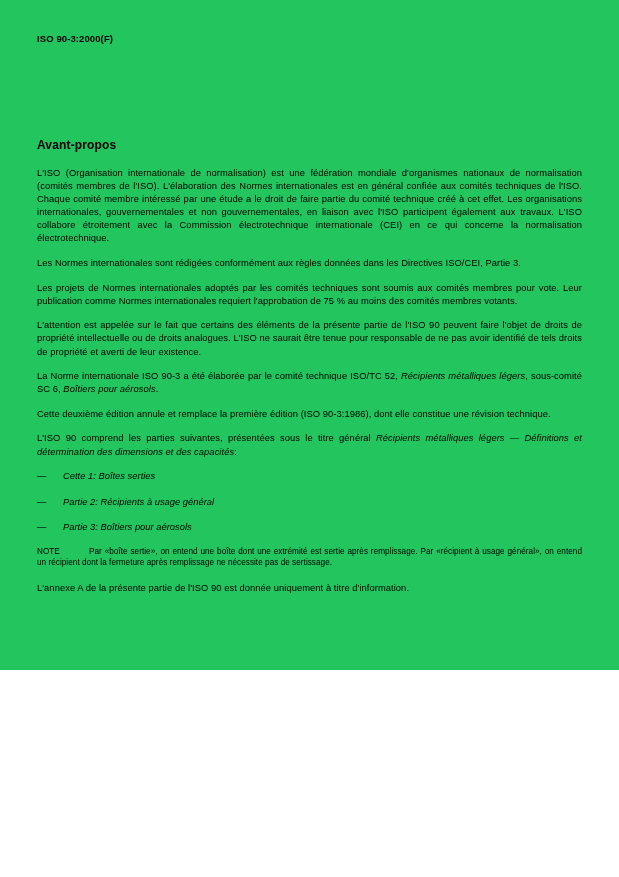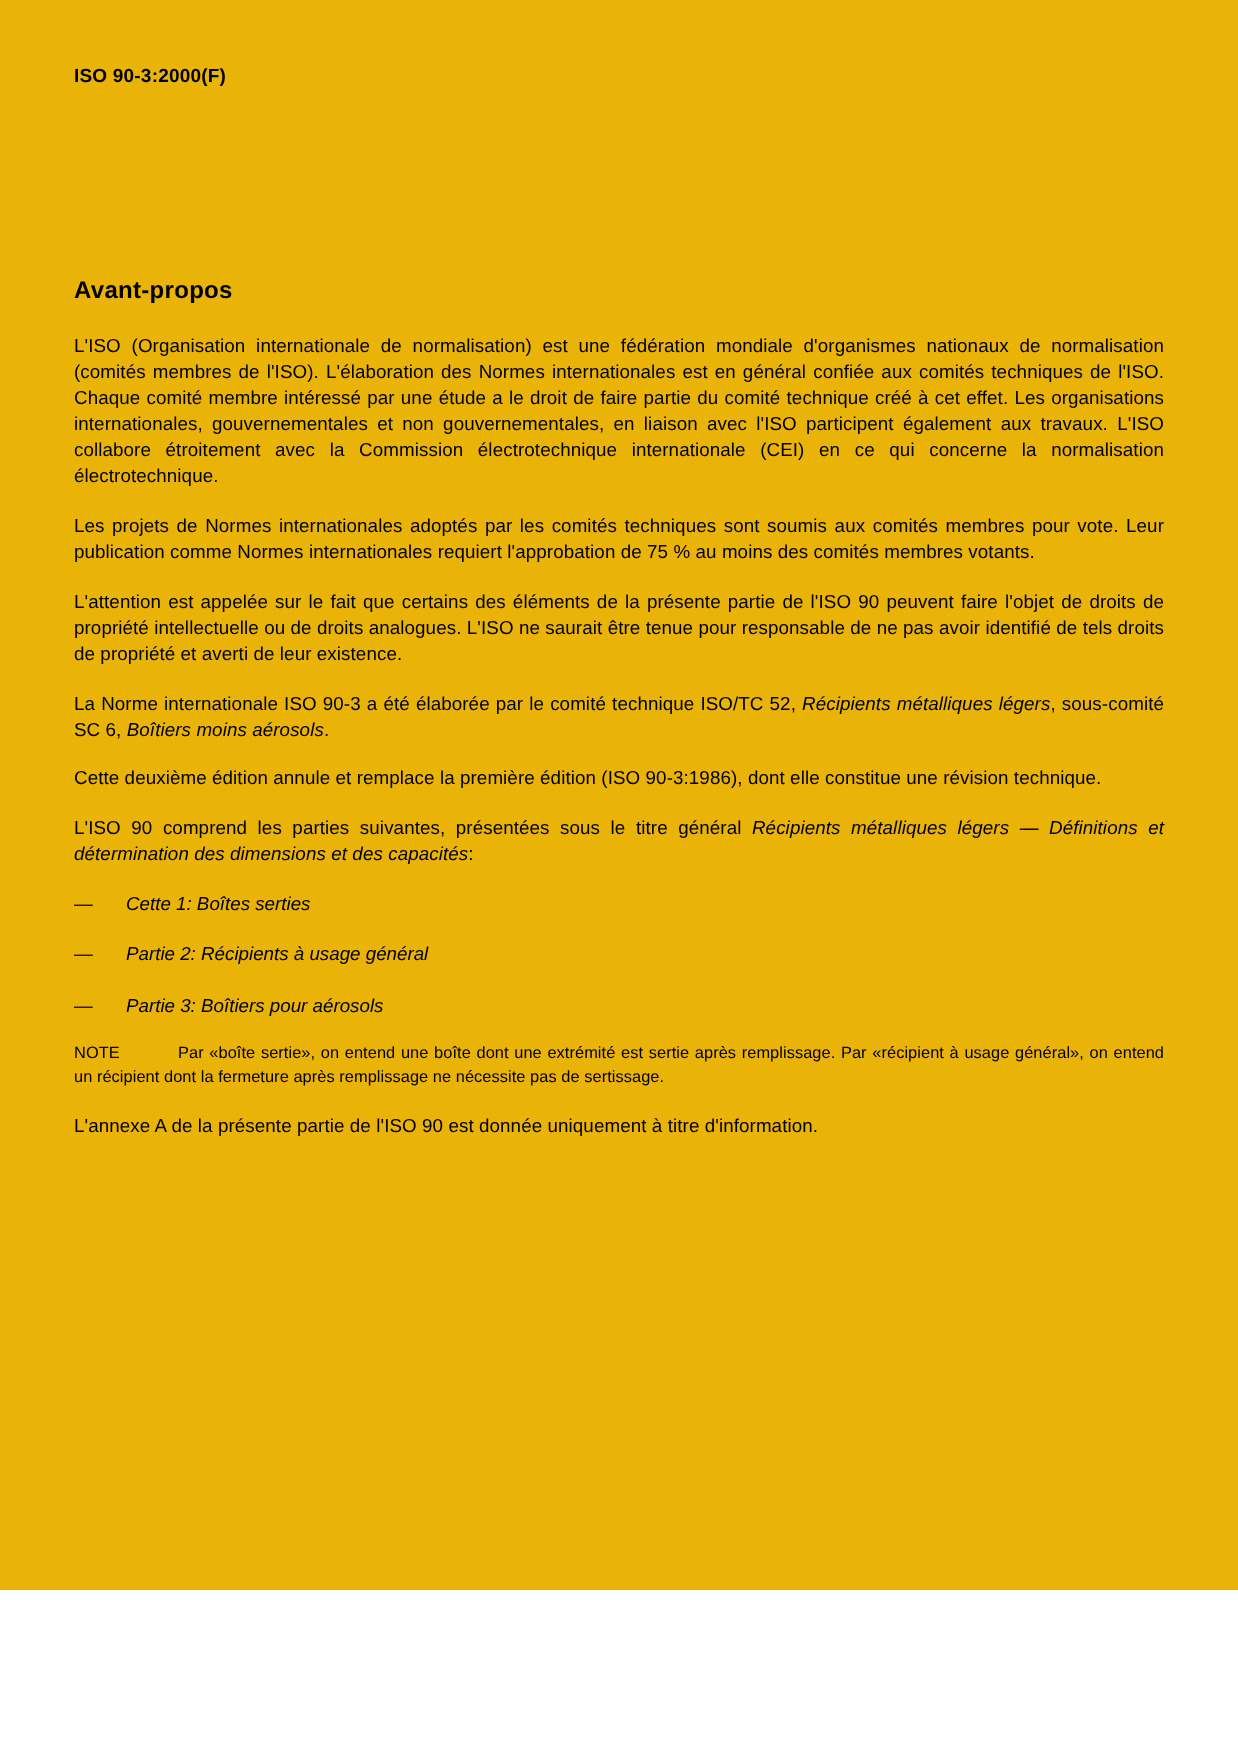--- a/index.html
+++ b/index.html
@@ -7,22 +7,22 @@
     padding: 0;
     background: #ffffff;
   }
   body {
     font-family: "Liberation Sans", sans-serif;
     color: #000000;
   }
   .page {
     position: relative;
     width: 619px;
-    height: 795px;
-    background: #eab308;
+    height: 670px;
+    background: #22c55e;
     overflow: hidden;
     box-sizing: border-box;
   }
   .running-head {
     position: absolute;
     left: 37px;
     top: 33px;
     font-size: 9.5px;
     font-weight: bold;
     letter-spacing: 0.1px;
@@ -110,26 +110,27 @@
 <div class="page">
 
   <div class="running-head">ISO 90-3:2000(F)</div>
 
   <h1 class="doc-title">Avant-propos</h1>
 
   <div class="body-block">
 
     <p class="para">L'ISO (Organisation internationale de normalisation) est une fédération mondiale d'organismes nationaux de normalisation (comités membres de l'ISO). L'élaboration des Normes internationales est en général confiée aux comités techniques de l'ISO. Chaque comité membre intéressé par une étude a le droit de faire partie du comité technique créé à cet effet. Les organisations internationales, gouvernementales et non gouvernementales, en liaison avec l'ISO participent également aux travaux. L'ISO collabore étroitement avec la Commission électrotechnique internationale (CEI) en ce qui concerne la normalisation électrotechnique.</p>
 
+    <p class="para">Les Normes internationales sont rédigées conformément aux règles données dans les Directives ISO/CEI, Partie 3.</p>
 
     <p class="para">Les projets de Normes internationales adoptés par les comités techniques sont soumis aux comités membres pour vote. Leur publication comme Normes internationales requiert l'approbation de 75 % au moins des comités membres votants.</p>
 
     <p class="para">L'attention est appelée sur le fait que certains des éléments de la présente partie de l'ISO 90 peuvent faire l'objet de droits de propriété intellectuelle ou de droits analogues. L'ISO ne saurait être tenue pour responsable de ne pas avoir identifié de tels droits de propriété et averti de leur existence.</p>
 
-    <p class="para"><span>La Norme internationale ISO 90-3 a été élaborée par le comité technique ISO/TC 52, </span><span class="it">Récipients métalliques légers</span><span>, sous-comité SC 6, </span><span class="it">Boîtiers moins aérosols</span><span>.</span></p>
+    <p class="para"><span>La Norme internationale ISO 90-3 a été élaborée par le comité technique ISO/TC 52, </span><span class="it">Récipients métalliques légers</span><span>, sous-comité SC 6, </span><span class="it">Boîtiers pour aérosols</span><span>.</span></p>
 
     <p class="para">Cette deuxième édition annule et remplace la première édition (ISO 90-3:1986), dont elle constitue une révision technique.</p>
 
     <p class="para"><span>L'ISO 90 comprend les parties suivantes, présentées sous le titre général </span><span class="it">Récipients métalliques légers — Définitions et détermination des dimensions et des capacités</span><span>:</span></p>
 
     <ul class="parts-list">
       <li><span class="dash">—</span><span>Cette 1: Boîtes serties</span></li>
       <li><span class="dash">—</span><span>Partie 2: Récipients à usage général</span></li>
       <li><span class="dash">—</span><span>Partie 3: Boîtiers pour aérosols</span></li>
     </ul>

